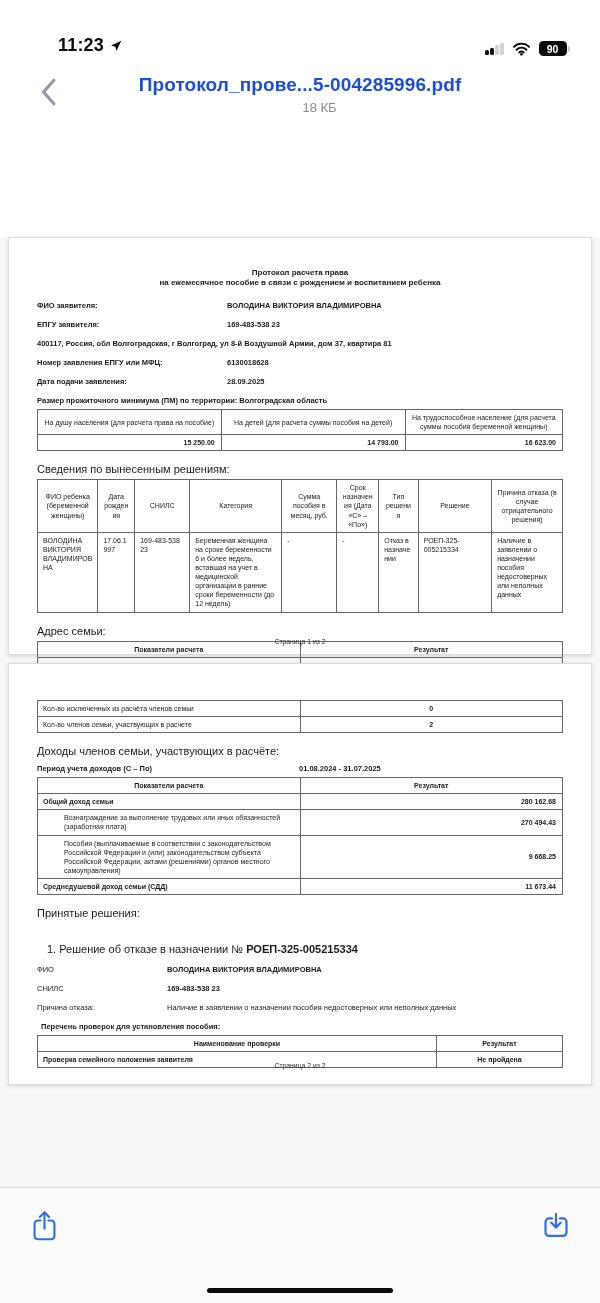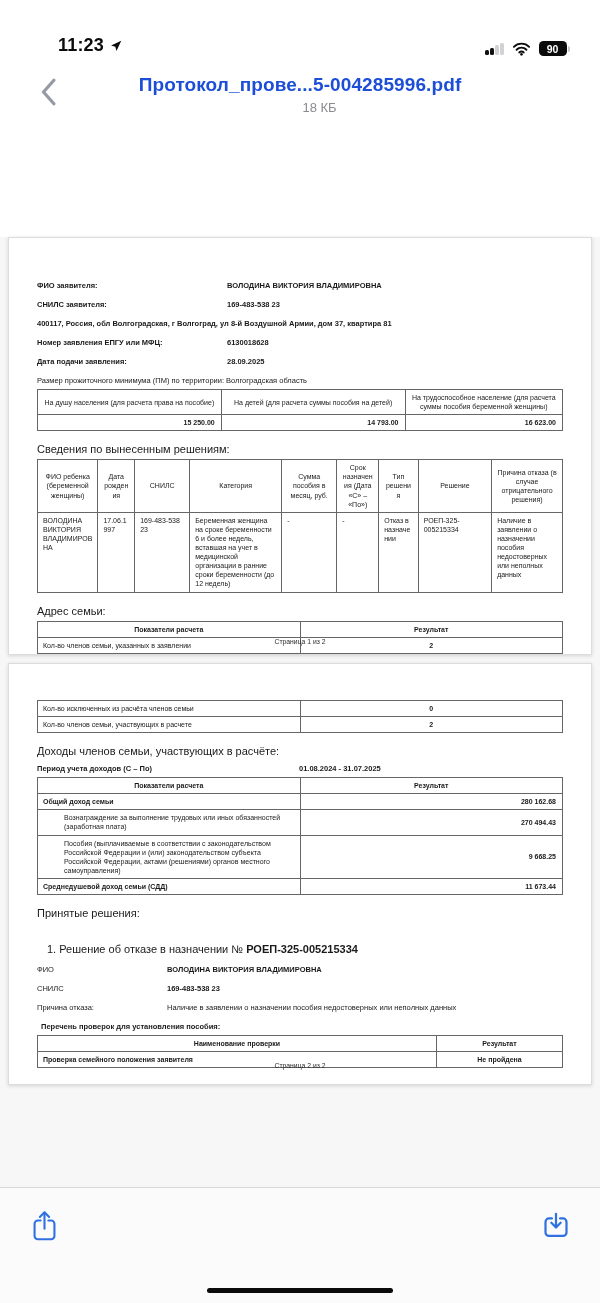--- a/index.html
+++ b/index.html
@@ -39,21 +39,21 @@
   .page{width:584px;margin:0 8px;background:#fff;border:1px solid #dcdcde;
     box-shadow:0 1px 4px rgba(0,0,0,.14);position:relative;color:#1a1a1a;}
   .page1{height:418px;padding:30px 28px 0;}
   .page2{height:422px;margin-top:8px;padding:36px 28px 0;}
 
   .doc-title{text-align:center;font-size:8px;font-weight:700;line-height:1.25;}
   .fields{margin-top:13px;}
   .frow{display:flex;margin-bottom:10px;font-size:7.5px;line-height:1.2;}
   .frow .lbl{width:190px;flex:none;font-weight:700;}
   .frow .val{flex:1;font-weight:700;}
-  .h-bold{font-size:7.5px;font-weight:400;margin-top:3px;}
+  .h-bold{font-size:7.5px;font-weight:700;margin-top:3px;}
   .sect{font-size:11px;font-weight:400;margin-top:12px;}
 
   table{border-collapse:collapse;width:100%;table-layout:fixed;margin-top:4px;}
   td,th{border:1px solid #666;font-size:7px;line-height:1.3;padding:3px 5px;
     font-weight:400;vertical-align:middle;word-wrap:break-word;}
   th{text-align:center;}
   .thin th{font-weight:400;}
   .bold-h th{font-weight:700;}
   td.num{text-align:right;font-weight:700;padding-right:6px;}
   td.ctr{text-align:center;font-weight:700;}
@@ -127,29 +127,31 @@
   </button>
   <div class="hdr-title">Протокол_прове...5-004285996.pdf</div>
   <div class="hdr-sub">18 КБ</div>
 </div>
 
 <div class="content">
   <div class="spacer-top"></div>
 
   <div class="page page1">
     <div class="doc-title">
+      <div>Протокол расчета права</div>
+      <div>на ежемесячное пособие в связи с рождением и воспитанием ребенка</div>
     </div>
 
     <div class="fields">
       <div class="frow">
         <span class="lbl">ФИО заявителя:</span>
           <span class="val">ВОЛОДИНА ВИКТОРИЯ ВЛАДИМИРОВНА</span>
       </div>
       <div class="frow">
-        <span class="lbl">СНИЛС заявителя:</span>
+        <span class="lbl">ЕПГУ заявителя:</span>
           <span class="val">169-483-538 23</span>
       </div>
       <div class="frow">
           <span class="val">400117, Россия, обл Волгоградская, г Волгоград, ул 8-й Воздушной Армии, дом 37, квартира 81</span>
       </div>
       <div class="frow">
         <span class="lbl">Номер заявления ЕПГУ или МФЦ:</span>
           <span class="val">6130018628</span>
       </div>
       <div class="frow">

